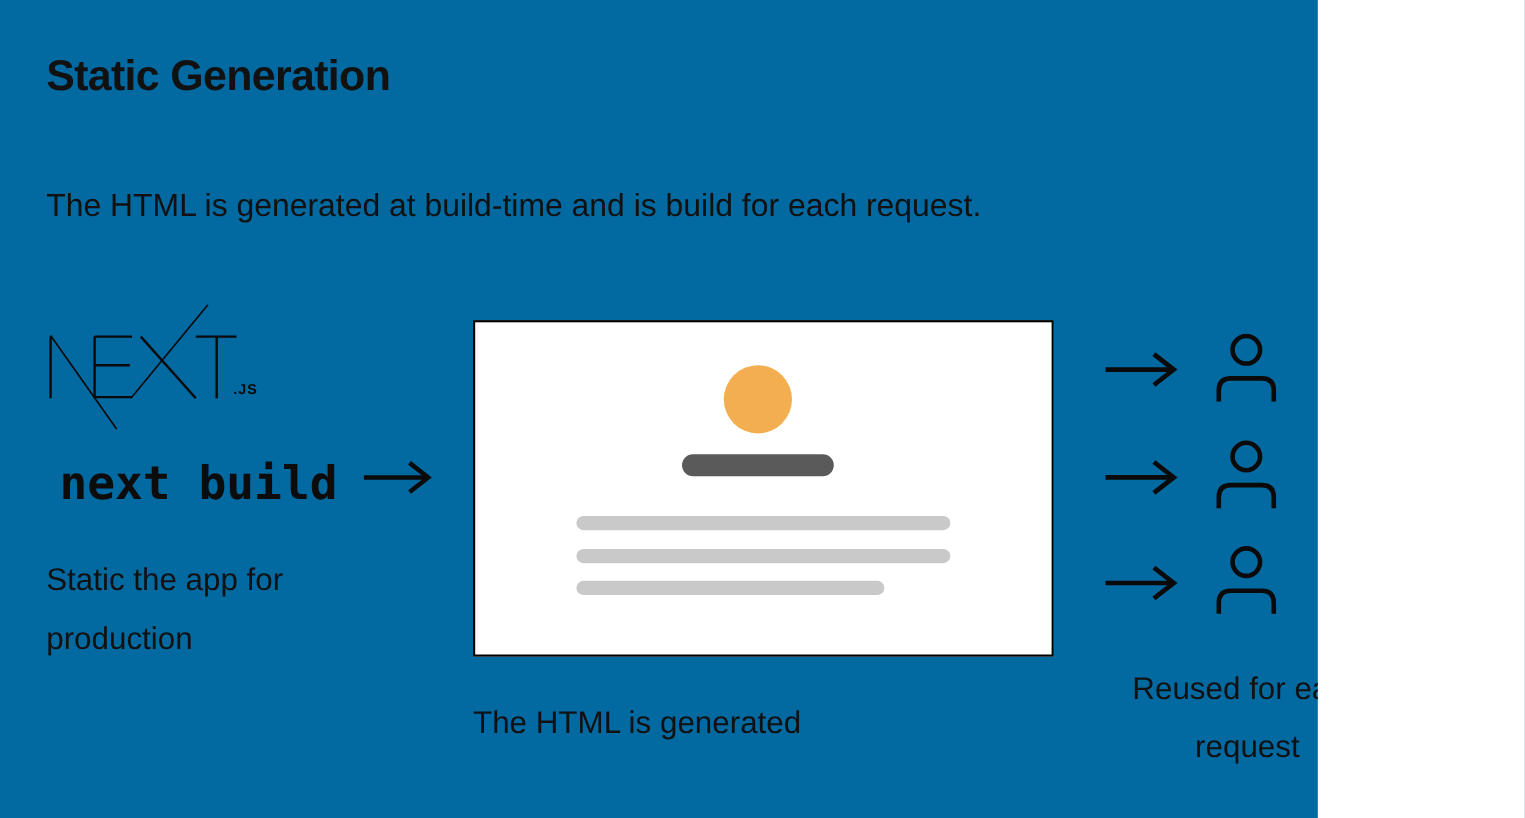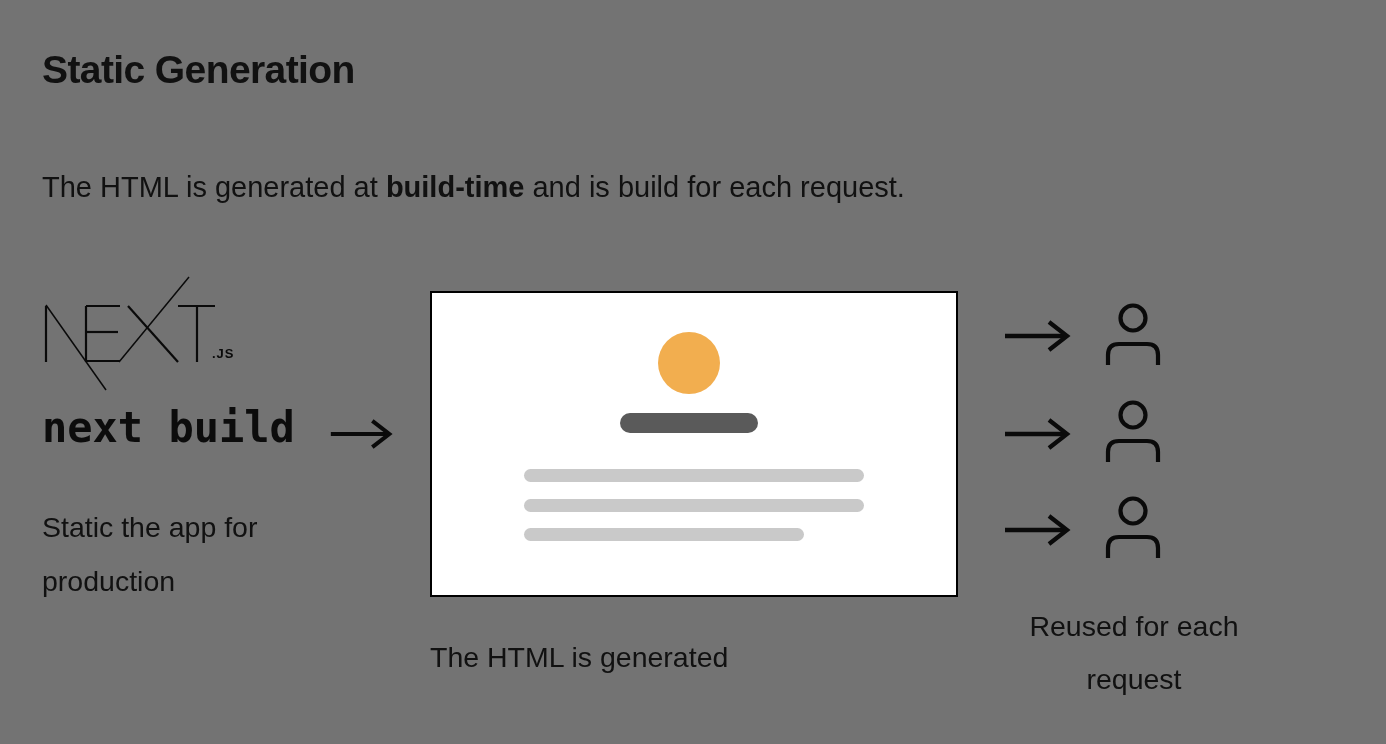--- a/index.html
+++ b/index.html
@@ -6,44 +6,44 @@
     --orange:#F2AE4F;
     --dark-bar:#5A5A5A;
     --light-bar:#C9C9C9;
     --ink:#111111;
     --wm:#9D9D9D;
   }
   *{box-sizing:border-box;}
   html,body{margin:0;padding:0;background:#ffffff;}
   .canvas{
     position:relative;
-    width:1386px;height:744px;
-    background:#737373;
+    width:1198px;height:744px;
+    background:#0369a1;
     overflow:hidden;
     color:var(--ink);
     font-family:"Liberation Sans","DejaVu Sans",sans-serif;
   }
   .abs{position:absolute;}
 
   .page-title{
     left:42px;top:48px;margin:0;
     font-size:39px;font-weight:700;letter-spacing:-0.6px;
     color:var(--ink);
   }
   .subtitle{
     left:42px;top:168px;margin:0;
     font-size:29px;font-weight:400;line-height:38px;
     color:var(--ink);white-space:nowrap;
   }
-  .subtitle strong{font-weight:700;text-align:center;}
+  .subtitle strong{font-weight:400;text-align:center;}
 
   
   .logo-svg{left:38px;top:276px;width:206px;height:120px;}
   .cmd{
-    left:42px;top:403px;margin:0;
+    left:42px;top:403px;margin:12px;
     font-family:"DejaVu Sans Mono","Liberation Mono",monospace;
     font-weight:700;font-size:42px;letter-spacing:0;
     color:#0c0c0c;white-space:nowrap;
   }
   .cmd-arrow{left:328px;top:417px;width:66px;height:34px;}
   .build-caption{
     left:42px;top:500px;margin:0;width:320px;
     font-size:28.5px;line-height:54px;color:var(--ink);
   }
 

